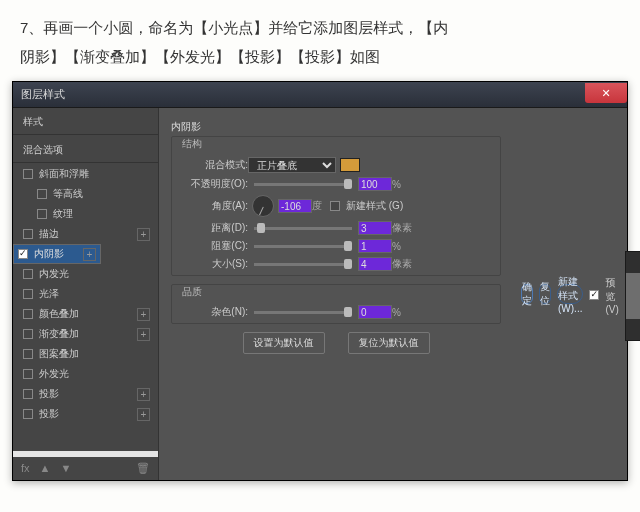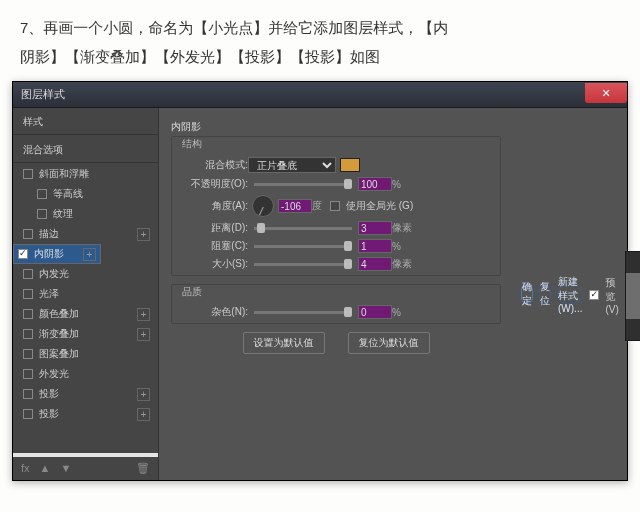--- a/index.html
+++ b/index.html
@@ -13,32 +13,32 @@
 .side{width:146px;background:#454545;border-right:1px solid #333;display:flex;flex-direction:column}
 .side-hdr{color:#d0d0d0;font-size:10px;padding:7px 10px 4px}
 .side-sep{height:1px;background:#333;margin:1px 0}
 .srow{display:flex;align-items:center;padding:3px 8px 3px 10px;color:#ccc;font-size:10px;min-height:20px}
 .srow.sub{padding-left:24px}
 .srow.sel{background:#2c5a8f}
 .cb{width:10px;height:10px;border:1px solid #888;background:#454545;margin-right:6px;flex-shrink:0;position:relative}
 .cb.chk{background:#fff}
 .cb.chk::after{content:"✓";position:absolute;color:#222;font-size:9px;left:0;top:-2px}
 .plus{margin-left:auto;width:13px;height:13px;border:1px solid #666;color:#999;font-size:10px;display:flex;align-items:center;justify-content:center;cursor:pointer}
-.sfoot{margin-top:auto;padding:5px 8px;display:flex;gap:10px;color:#888;font-size:11px;border-top:4px solid #e5e5e5}
+.sfoot{margin-top:auto;padding:5px 8px;display:flex;gap:10px;color:#888;font-size:11px;border-top:6px solid #e5e5e5}
 .main{flex:1;padding:8px 12px;color:#ccc;font-size:10px;overflow:hidden}
 .sect{color:#ddd;font-size:10px;margin:4px 0 2px}
 .grp{border:1px solid #444;border-radius:2px;padding:0 10px;margin-bottom:8px}
 .grp-t{color:#bbb;font-size:10px;margin-bottom:6px}
 .frow{display:flex;align-items:center;margin:4px 0;font-size:10px;gap:0}
 .lbl{text-align:right;min-width:66px;color:#ccc}
 .sel{background:#333;border:1px solid #666;color:#ddd;font-size:10px;padding:1px 4px;width:88px;height:16px}
 .sw{width:20px;height:14px;background:#d49b3a;border:1px solid #222;margin-left:4px;cursor:pointer}
 .slider{flex:0 0 98px;height:3px;background:#777;position:relative;margin:0 6px}
 .slider::after{content:"";position:absolute;top:-4px;right:0;width:8px;height:10px;background:#bbb;border-radius:2px}
-.num{width:34px;height:14px;background:#701a75;border:1px solid #666;color:#ddd;font-size:10px;padding:0 2px}
+.num{width:34px;height:14px;background:#6d28d9;border:1px solid #666;color:#ddd;font-size:10px;padding:0 2px}
 .unit{color:#aaa;font-size:10px}
 .dial{width:22px;height:22px;border:1px solid #666;border-radius:50%;background:#333;position:relative;margin:0 4px}
 .dial::after{content:"";position:absolute;width:1px;height:9px;background:#aaa;left:6px;top:10px;transform-origin:bottom;transform:rotate(25deg)}
 .tri{width:24px;height:18px;background:linear-gradient(135deg,#fff 50%,#000 50%);border:1px solid #222;cursor:pointer}
 .chev{font-size:9px;color:#999;margin-left:2px}
 .btns{display:flex;gap:23px;justify-content:center;margin-top:4px}
 .btn{background:#535353;border:1px solid #777;color:#ddd;font-size:10px;padding:3px 10px;border-radius:2px;cursor:pointer}
 .rcol{width:114px;padding:10px 8px;display:flex;flex-direction:row;gap:6px;align-items:center}
 .rbtn{width:100px;height:20px;border:1px solid #3a5d8a;border-radius:10px;color:#d5e4f7;font-size:10px;display:flex;align-items:center;justify-content:center;cursor:pointer}
 .rbtn.ok{border-color:#4d7ab5}
@@ -145,21 +145,21 @@
           <div class="slider"></div>
           <input class="num" value="100" style="">
           <span class="unit">%</span>
         </div>
         <div class="frow">
           <span class="lbl">角度(A):</span>
           <div class="dial"></div>
           <input class="num" value="-106" style="">
           <span class="unit">度</span>
           <span class="cb" style="margin-left:8px"></span>
-          <span>使用全局光 (G)</span>
+          <span>新建样式 (G)</span>
         </div>
         <div class="frow">
           <span class="lbl">距离(D):</span>
           <div class="slider" style="--p:3%">
               <style>.slider[style*="--p:3%"]::after{right:auto;left:3%}</style>
             </div>
           <input class="num" value="3" style="">
           <span class="unit">像素</span>
         </div>
         <div class="frow">

